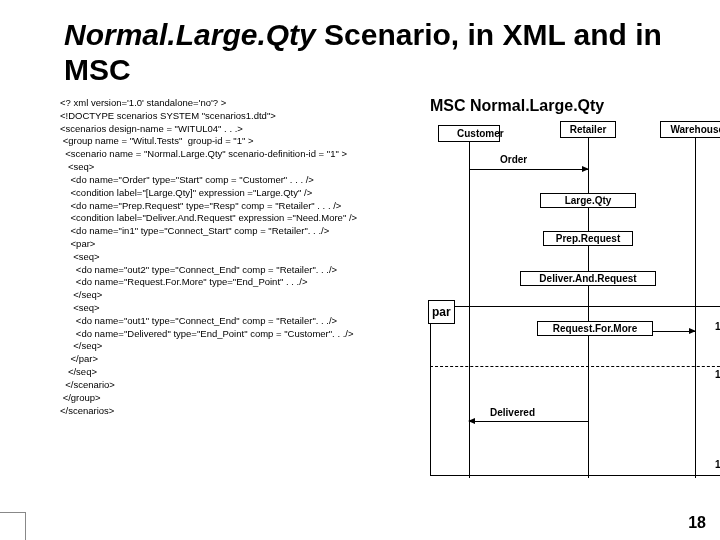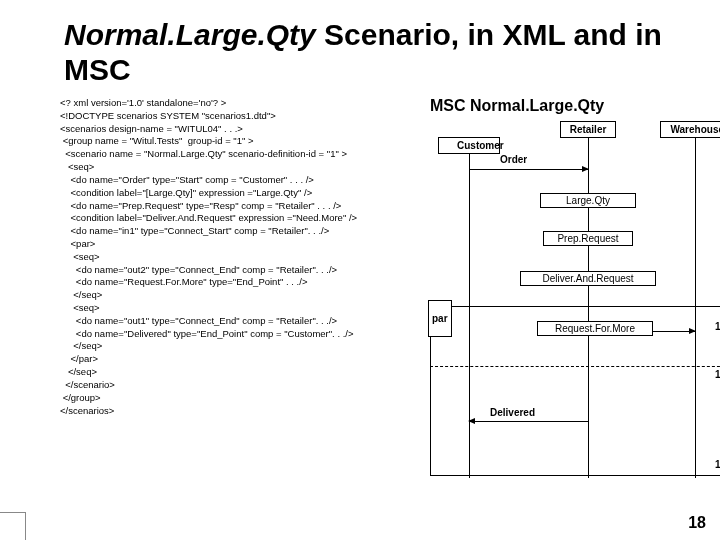--- a/index.html
+++ b/index.html
@@ -9,27 +9,27 @@
   .title .it { font-style: italic; }
   .cols { display: flex; gap: 10px; }
   .left { flex: 0 0 360px; margin-left: 36px; }
   .right { flex: 1; position: relative; }
   .xml { font-family: Arial, Helvetica, sans-serif; font-size: 9.5px; line-height: 1.35; white-space: pre; }
   .msc-title { font-weight: 700; font-size: 16px; margin-bottom: 6px; }
   .msc { position: relative; width: 300px; height: 380px; border: none; }
   .box { position: absolute; background: #fff; border: 1px solid #000; padding: 2px 5px; font-size: 10px; font-weight: 700; text-align: center; z-index: 3; }
   .life { position: absolute; width: 1px; background: #000; z-index: 1; }
   .msglabel { position: absolute; font-size: 10px; font-weight: 700; z-index: 4; background: transparent; }
-  .cond { position: absolute; border: 1px solid #000; font-size: 10px; font-weight: 400; text-align: center; padding: 1px 8px; background: #fff; z-index: 3; }
+  .cond { position: absolute; border: 1px solid #000; font-size: 10px; font-weight: 700; text-align: center; padding: 1px 8px; background: #fff; z-index: 3; }
   .arrow-r { position: absolute; height: 1px; background: #000; z-index: 2; }
   .arrow-r::after { content: ""; position: absolute; right: -1px; top: -3px; border-left: 7px solid #000; border-top: 3.5px solid transparent; border-bottom: 3.5px solid transparent; }
   .arrow-l { position: absolute; height: 1px; background: #000; z-index: 2; }
   .arrow-l::after { content: ""; position: absolute; left: -1px; top: -3px; border-right: 7px solid #000; border-top: 3.5px solid transparent; border-bottom: 3.5px solid transparent; }
   .parbox { position: absolute; border: 1px solid #000; z-index: 2; }
-  .parlabel { position: absolute; font-size: 10px; font-weight: 700; background: #fff; padding: 12px 3px; z-index: 4; border: 1px solid #000; }
+  .parlabel { position: absolute; font-size: 12px; font-weight: 700; background: #fff; padding: 4px 3px; z-index: 4; border: 1px solid #000; }
   .dashed { position: absolute; border-top: 1px dashed #000; height: 0; z-index: 2; }
   .one { position: absolute; font-size: 10px; font-weight: 700; z-index: 4; }
   .pagenum { position: absolute; right: 14px; bottom: 8px; font-size: 16px; font-weight: 700; }
   .baccent { position: absolute; left: 0; bottom: 0; width: 26px; height: 28px; border-right: 1px solid #888; border-top: 1px solid #888; }
 </style>
 </head>
 <body>
 
 <div class="slide">
   <h1 class="title">
@@ -62,21 +62,21 @@
    &lt;/seq&gt;
   &lt;/scenario&gt;
  &lt;/group&gt;
 &lt;/scenarios&gt;</div>
     </div>
 
     <div class="right">
       <div class="msc-title">MSC Normal.Large.Qty</div>
       <div class="msc">
 
-        <div class="box" style="left:8px; top:16px; width:62px;padding-left:18px;">Customer</div>
+        <div class="box" style="left:8px; top:4px; width:62px;padding-left:18px;">Customer</div>
         <div class="box" style="left:130px; top:0; width:56px;">Retailer</div>
         <div class="box" style="left:230px; top:0; width:70px;text-align:right;">Warehouse</div>
 
         <div class="life" style="left:39px; top:17px; height:340px;"></div>
         <div class="life" style="left:158px; top:17px; height:340px;"></div>
         <div class="life" style="left:265px; top:17px; height:340px;"></div>
 
         <div class="arrow-r" style="left:39px; top:48px; width:119px;"></div>
         <div class="msglabel" style="left:70px; top:33px;">Order</div>
 

